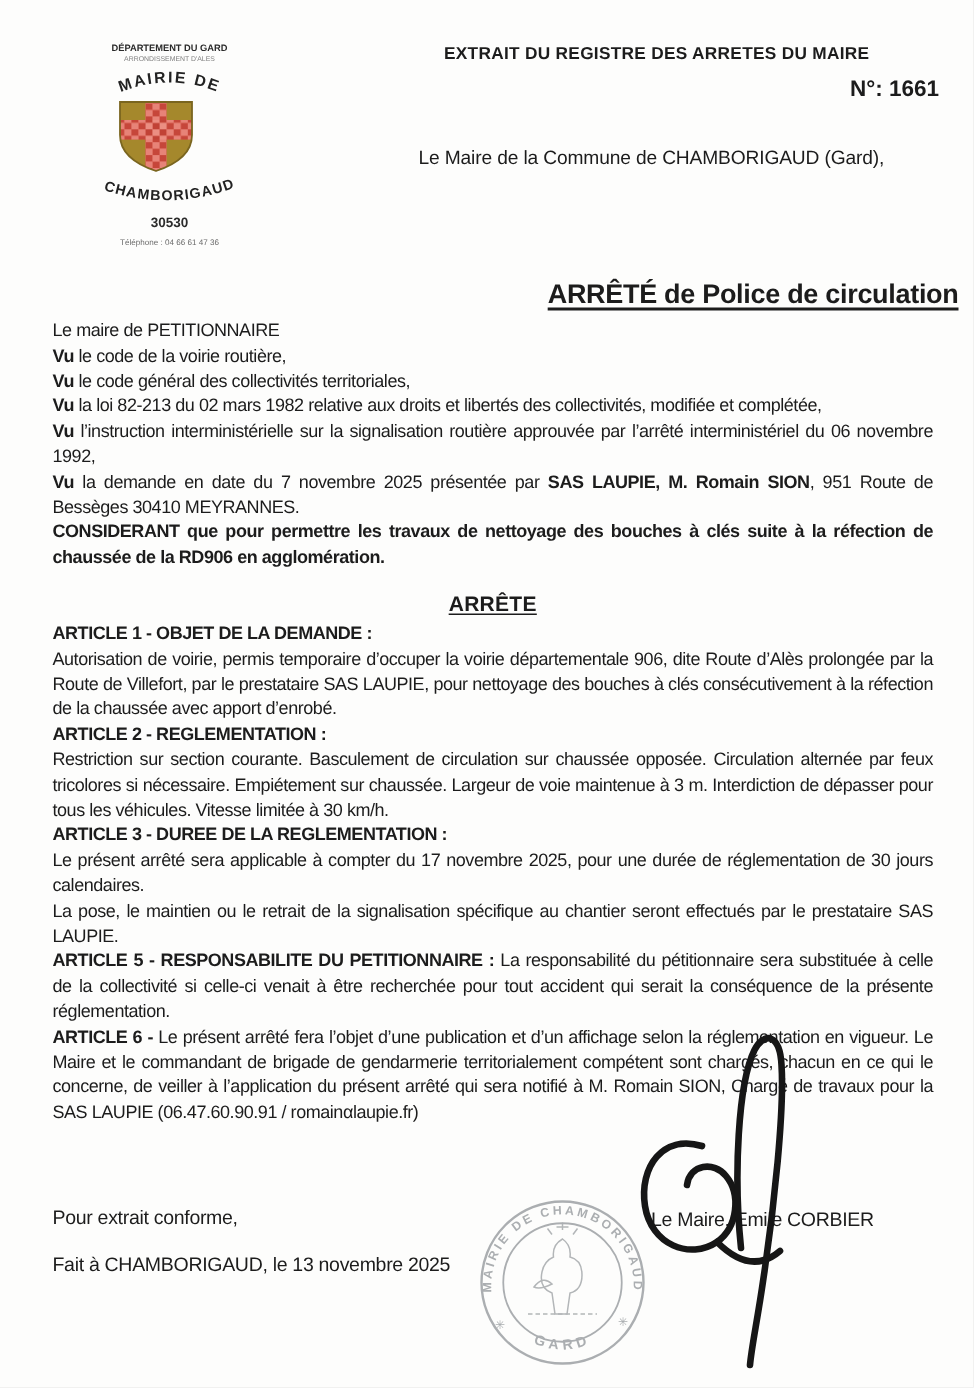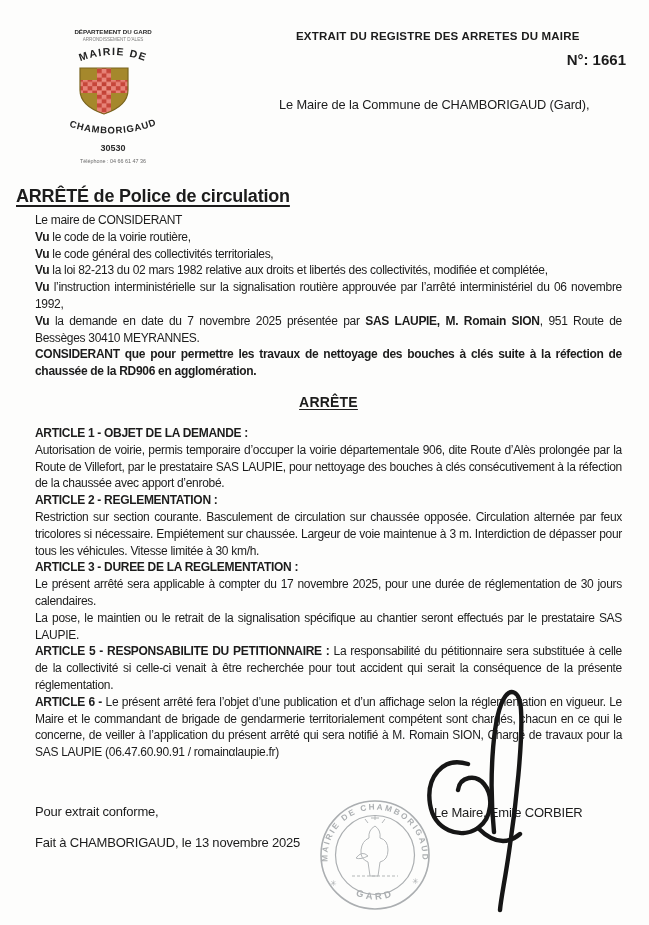--- a/index.html
+++ b/index.html
@@ -11,32 +11,32 @@
   
   .logo-svg{position:absolute;left:50px;top:26px;width:126px;height:142px;}
   .registry-title{
     position:absolute;left:296px;top:30px;font-size:11.5px;font-weight:bold;
     letter-spacing:.2px;text-underline-offset:3px;
     text-decoration-thickness:1.5px;white-space:nowrap;
   }
   .doc-number{position:absolute;right:23px;top:51px;font-size:15px;font-weight:bold;}
   .mayor-line{position:absolute;left:279px;top:97px;font-size:12.8px;letter-spacing:-.1px;white-space:nowrap;}
   
-  .doc-title{position:absolute;left:16px;right:10px;top:186px;text-align:left;}
+  .doc-title{position:absolute;left:16px;right:10px;top:186px;text-align:right;}
   .doc-title span{
     font-size:18px;font-weight:bold;letter-spacing:-.2px;
     text-decoration:underline;text-underline-offset:3px;text-decoration-thickness:1.8px;
   }
   
   .doc-body{position:absolute;left:35px;right:27px;top:212px;}
   .para{margin:0;font-size:12px;line-height:16.8px;letter-spacing:-.3px;text-align:justify;}
   .para .b{font-weight:bold;}
   .para .u{text-decoration:underline;text-underline-offset:2px;text-decoration-thickness:1.4px;}
   .para.center{text-align:center;}
-  .para.arrete{margin-top:13px;margin-bottom:14px;font-size:14px;line-height:18px;letter-spacing:.2px;}
+  .para.arrete{margin-top:13px;margin-bottom:3px;font-size:14px;line-height:18px;letter-spacing:.2px;}
   
   .extrait-line{position:absolute;left:35px;top:804px;font-size:13px;letter-spacing:-.2px;}
   .place-date-line{position:absolute;left:35px;top:835px;font-size:13px;letter-spacing:-.2px;}
   .signer-line{position:absolute;left:434px;top:805px;font-size:13px;letter-spacing:-.2px;white-space:nowrap;}
   .stamp-svg{position:absolute;left:312px;top:792px;width:126px;height:126px;opacity:.85;}
   .signature-svg{position:absolute;left:408px;top:688px;width:132px;height:232px;}
 </style>
 </head>
 <body>
 
@@ -80,21 +80,21 @@
 
   <div class="registry-title">EXTRAIT DU REGISTRE DES ARRETES DU MAIRE</div>
   <div class="doc-number">N°: 1661</div>
   <div class="mayor-line">Le Maire de la Commune de CHAMBORIGAUD (Gard),</div>
 
   <div class="doc-title">
     <span>ARRÊTÉ de Police de circulation</span>
   </div>
 
   <div class="doc-body">
-      <p class="para"><span>Le maire de CONSIDERANT</span></p>
+      <p class="para"><span>Le maire de PETITIONNAIRE</span></p>
       <p class="para"><span class="b">Vu</span><span> le code de la voirie routière,</span></p>
       <p class="para"><span class="b">Vu</span><span> le code général des collectivités territoriales,</span></p>
       <p class="para"><span class="b">Vu</span><span> la loi 82-213 du 02 mars 1982 relative aux droits et libertés des collectivités, modifiée et complétée,</span></p>
       <p class="para"><span class="b">Vu</span><span> l’instruction interministérielle sur la signalisation routière approuvée par l’arrêté interministériel du 06 novembre 1992,</span></p>
       <p class="para"><span class="b">Vu</span><span> la demande en date du 7 novembre 2025 présentée par </span><span class="b">SAS LAUPIE, M. Romain SION</span><span>, 951 Route de Bessèges 30410 MEYRANNES.</span></p>
       <p class="para"><span class="b">CONSIDERANT que pour permettre les travaux de nettoyage des bouches à clés suite à la réfection de chaussée de la RD906 en agglomération.</span></p>
       <p class="para center arrete"><span class="b u">ARRÊTE</span></p>
       <p class="para"><span class="b">ARTICLE 1 - OBJET DE LA DEMANDE :</span></p>
       <p class="para"><span>Autorisation de voirie, permis temporaire d’occuper la voirie départementale 906, dite Route d’Alès prolongée par la Route de Villefort, par le prestataire SAS LAUPIE, pour nettoyage des bouches à clés consécutivement à la réfection de la chaussée avec apport d’enrobé.</span></p>
       <p class="para"><span class="b">ARTICLE 2 - REGLEMENTATION :</span></p>

